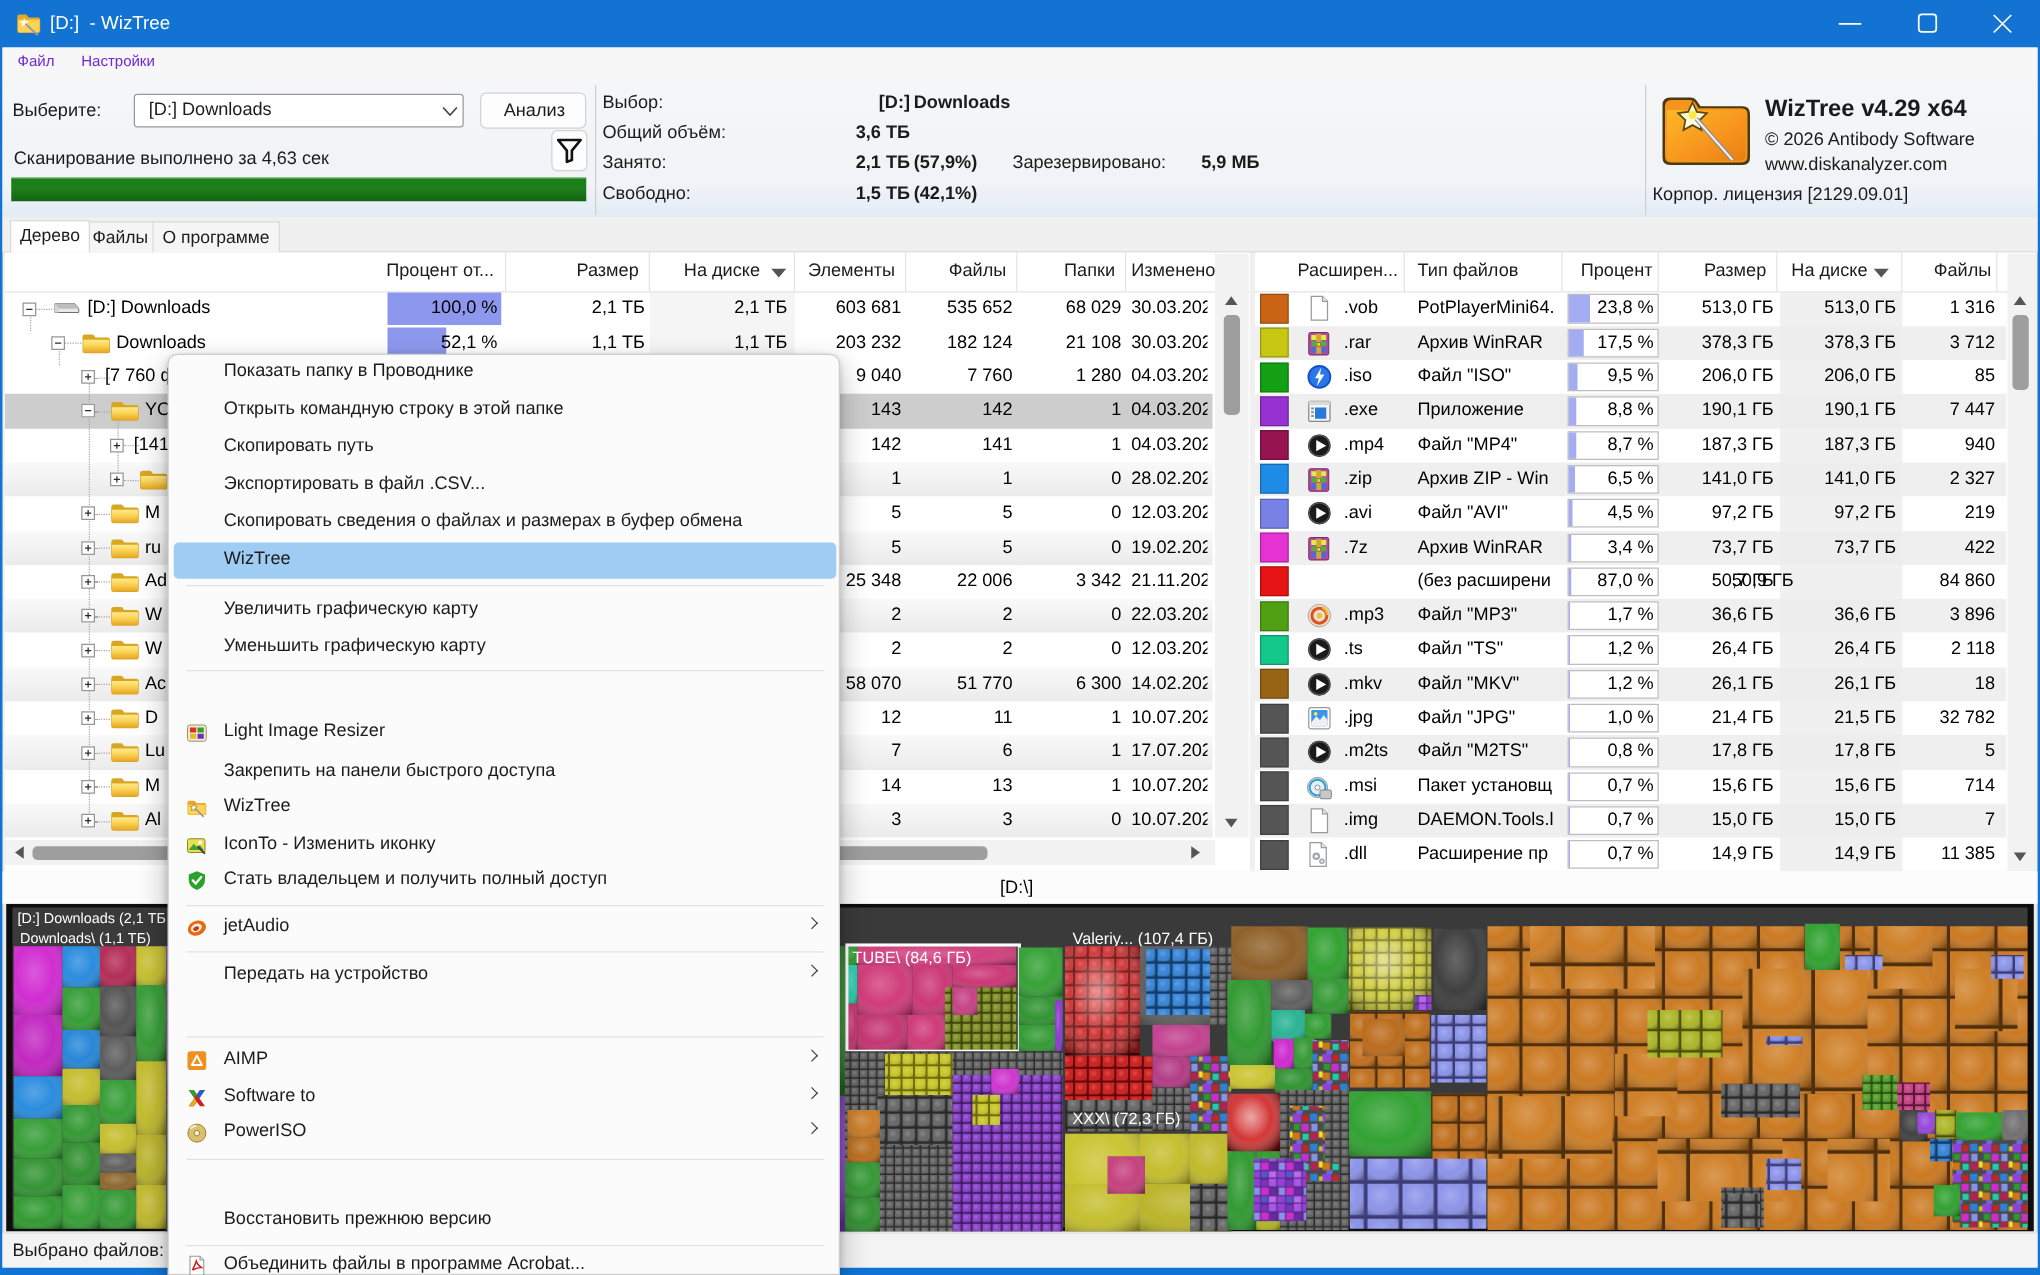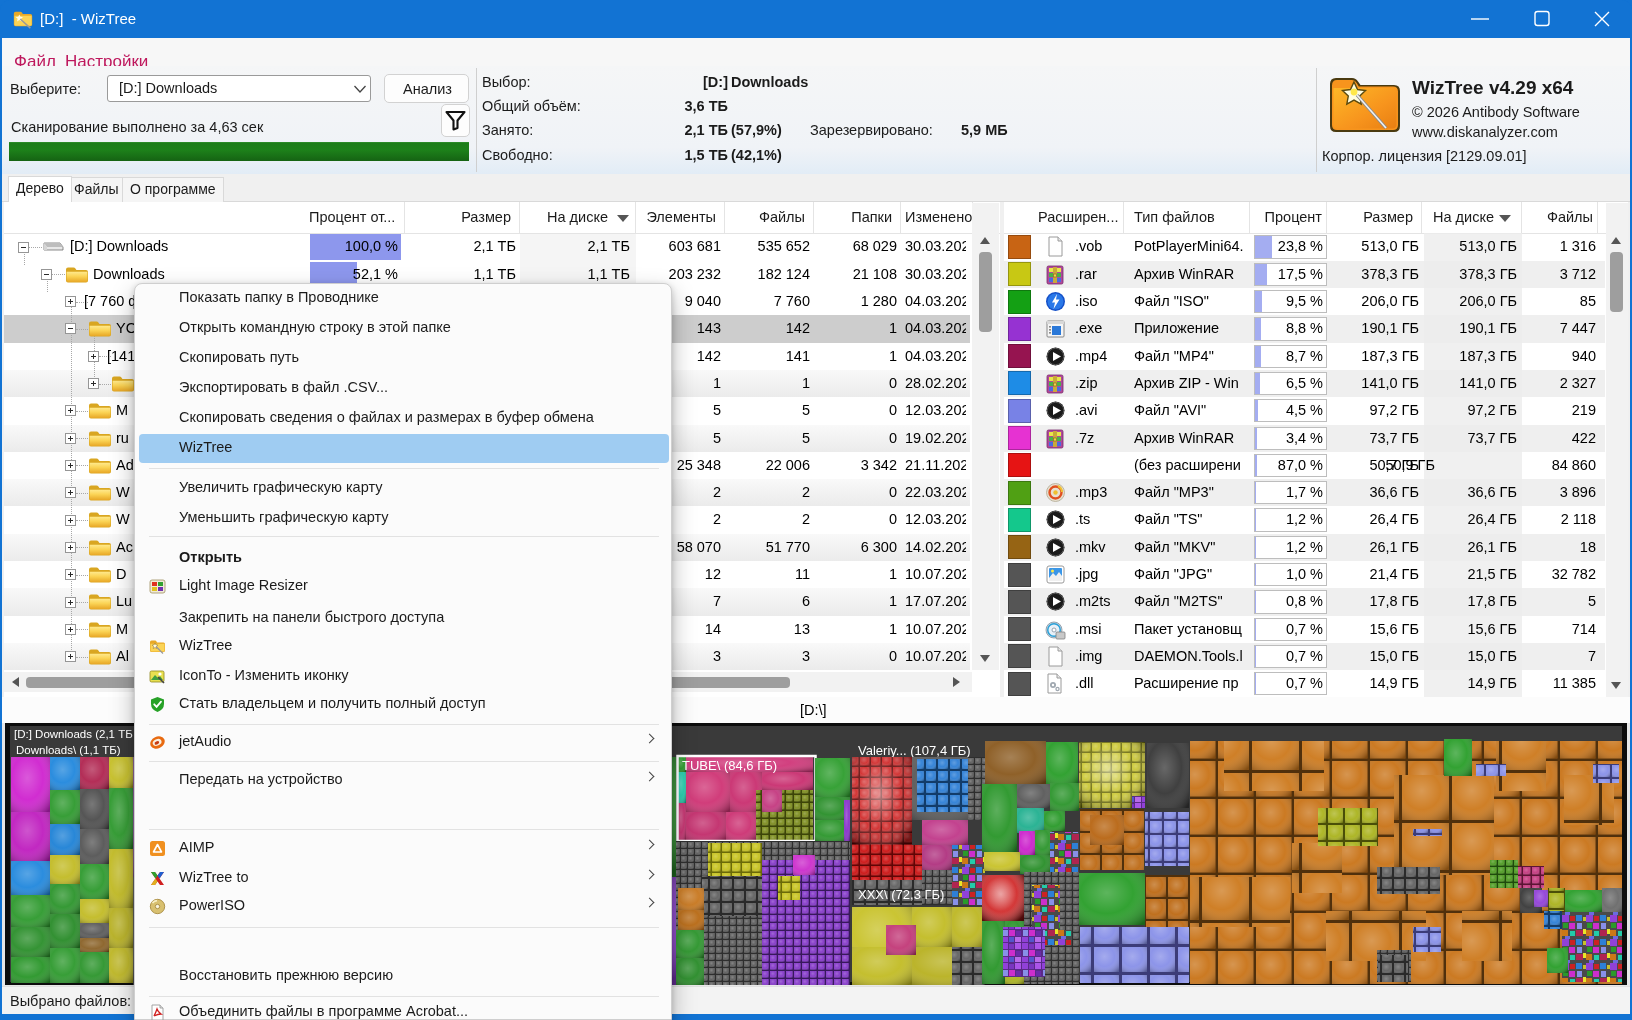--- a/index.html
+++ b/index.html
@@ -2,21 +2,21 @@
 <html><head><meta charset="utf-8"><style>
 *{margin:0;padding:0;box-sizing:border-box}
 html,body{width:1632px;height:1020px;overflow:hidden}
 body{font-family:"Liberation Sans",sans-serif;background:#1273d3;position:relative}
 .abs{position:absolute}
 .win{position:absolute;left:0;top:0;width:1632px;height:1020px;background:#1273d3;border-radius:10px;overflow:hidden}
 .titlebar{position:absolute;left:0;top:0;width:1632px;height:38px;background:#1273d3;color:#fff}
 .title-txt{position:absolute;left:40px;top:10px;font-size:15px;color:#fff}
 .body-bg{position:absolute;left:2px;top:38px;width:1628px;height:976px;background:#f0f0f0}
 .menubar{position:absolute;left:2px;top:38px;width:1628px;height:28px;background:#f7f7f7}
-.menubar span{position:absolute;top:14px;font-size:17px;color:#be185d}
+.menubar span{position:absolute;top:4px;font-size:12px;color:#6d28d9}
 .toolbar{position:absolute;left:2px;top:66px;width:1628px;height:108px;background:linear-gradient(#f5f6f7,#f0f3f7 75%,#e2ecf6)}
 .lbl{position:absolute;font-size:14.5px;color:#1b1b1b;white-space:pre}
 .b{font-weight:bold}
 .combo{position:absolute;left:107px;top:75px;width:264px;height:27px;background:#fff;border:1px solid #9a9a9a;border-radius:3px}
 .btn{position:absolute;background:#fdfdfd;border:1px solid #d2d2d2;border-radius:5px}
 .vline{position:absolute;width:1px;background:#cfcfcf}
 .progress{position:absolute;left:9px;top:142px;width:460px;height:19px;background:linear-gradient(#1c7d18,#1d801a 40%,#156313);border-top:1px solid #2b8a28}
 .tabbar{position:absolute;left:2px;top:174px;width:1628px;height:28px;background:#f0f0f0}
 .tab{position:absolute;top:177px;height:25px;color:#1b1b1b;background:#f5f5f5;border:1px solid #d9d9d9;border-bottom:none;padding:3px 7px 0 7px;font-size:14px}
 .tab.sel{background:#fff;height:26px;z-index:2;top:176px}
@@ -1013,23 +1013,20 @@
         <div class="t" style="">WizTree</div>
       </div>
       <div class="msep" style="top:184px"></div>
       <div class="mi" style="top:190px">
         <div class="t" style="">Увеличить графическую карту</div>
       </div>
       <div class="mi" style="top:220px">
         <div class="t" style="">Уменьшить графическую карту</div>
       </div>
       <div class="msep" style="top:252px"></div>
-      <div class="mi" style="top:260px">
-        <div class="t" style="font-weight:bold;">Открыть</div>
-      </div>
       <div class="mi" style="top:288px">
         <svg class="ic" width="17" height="17" viewBox="0 0 17 17">
           <rect x="1" y="2" width="15" height="13" rx="2" fill="#f0ead8" stroke="#a09060" stroke-width="0.8"></rect>
           <rect x="3" y="4" width="5" height="4" fill="#e03020"></rect>
           <rect x="9" y="4" width="5" height="4" fill="#30a030"></rect>
           <rect x="3" y="9" width="5" height="4" fill="#e0c020"></rect>
           <rect x="9" y="9" width="5" height="4" fill="#7030b0"></rect>
         </svg>
         <div class="t" style="">Light Image Resizer</div>
       </div>
@@ -1085,21 +1082,21 @@
         <div class="t" style="">AIMP</div>
         <div class="arrow"></div>
       </div>
       <div class="mi" style="top:580px">
         <svg class="ic" width="17" height="17" viewBox="0 0 17 17">
           <path d="M2 2 L6 2 L8.5 5.5 L11 2 L15 2 L10.5 8.5 L15 15 L11 15 L8.5 11.5 L6 15 L2 15 L6.5 8.5 Z" fill="#d02020"></path>
           <path d="M2 2 L6 2 L8.5 5.5 L6.5 8.5 Z" fill="#30a030"></path>
           <path d="M11 2 L15 2 L10.5 8.5 L8.5 5.5 Z" fill="#2060d0"></path>
           <path d="M2 15 L6 15 L8.5 11.5 L6.5 8.5 Z" fill="#e0b020"></path>
         </svg>
-        <div class="t" style="">WizTree to</div>
+        <div class="t" style="">Software to</div>
         <div class="arrow"></div>
       </div>
       <div class="mi" style="top:608px">
         <svg class="ic" width="17" height="17" viewBox="0 0 17 17">
           <circle cx="8.5" cy="8.5" r="7.2" fill="#d8c070"></circle>
           <circle cx="8.5" cy="8.5" r="7.2" fill="none" stroke="#a08030" stroke-width="0.8"></circle>
           <circle cx="8.5" cy="8.5" r="2.2" fill="#f8f4e0" stroke="#a08030" stroke-width="0.8"></circle>
           <path d="M3.5 5 A6 6 0 0 1 8 2.6" stroke="#f8f0c8" stroke-width="1.6" fill="none"></path>
         </svg>
         <div class="t" style="">PowerISO</div>

